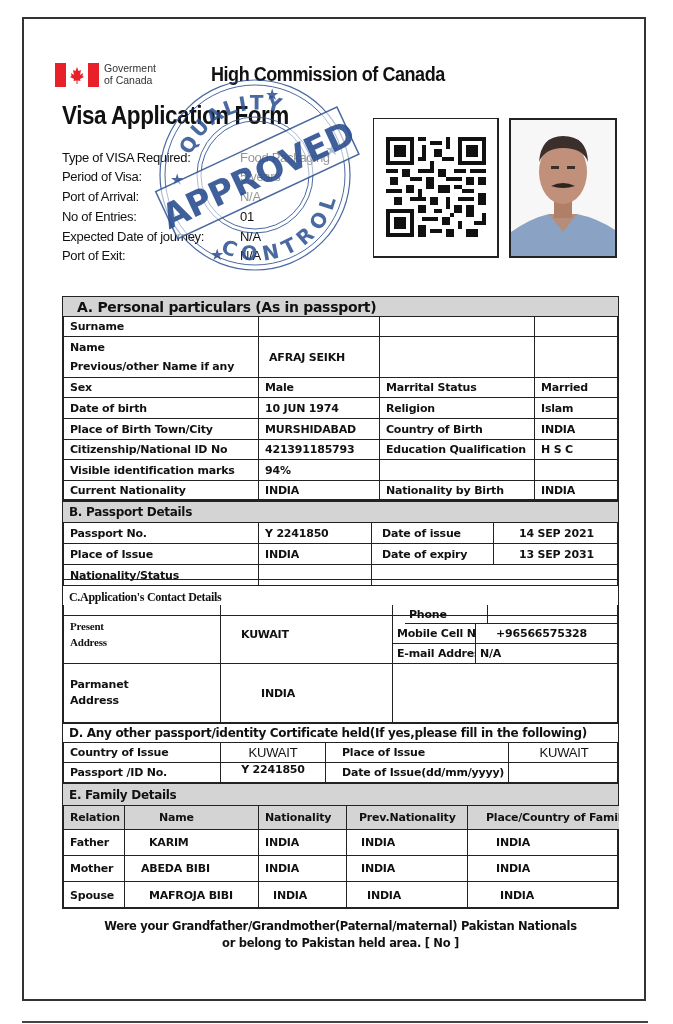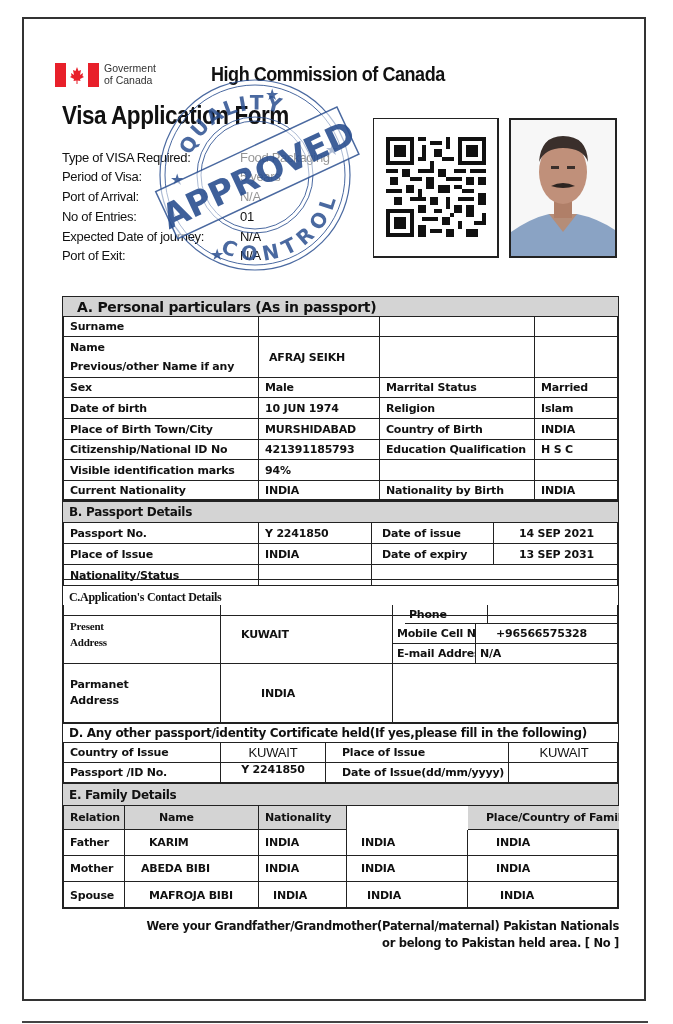--- a/index.html
+++ b/index.html
@@ -14,21 +14,21 @@
   .info-label{position:absolute;left:0;white-space:nowrap;letter-spacing:-0.3px;}
   .info-value{position:absolute;left:178px;white-space:nowrap;letter-spacing:-0.3px;}
   .qr{position:absolute;left:373px;top:118px;width:126px;height:140px;border:2px solid #222;border-left-width:1px;border-top-width:1px;box-sizing:border-box;background:#fff;}
   .photo{position:absolute;left:509px;top:118px;width:108px;height:140px;border:2px solid #222;box-sizing:border-box;background:#f6f6f6;overflow:hidden;}
   .stamp{position:absolute;left:150px;top:70px;width:210px;height:210px;pointer-events:none;}
   .grid{position:absolute;left:62px;width:557px;border:2px solid #222;box-sizing:border-box;}
   .cell{position:absolute;border-right:1.5px solid #222;border-bottom:1.5px solid #222;box-sizing:border-box;font-size:11px;font-weight:bold;font-family:"DejaVu Sans","Liberation Sans",sans-serif;letter-spacing:-0.2px;padding-left:6px;display:flex;align-items:center;white-space:nowrap;overflow:hidden;}
   .sec{position:absolute;left:62px;width:557px;box-sizing:border-box;border:1.5px solid #222;border-bottom:none;font-size:12px;font-weight:bold;font-family:"DejaVu Sans","Liberation Sans",sans-serif;letter-spacing:-0.3px;padding-left:6px;display:flex;align-items:center;}
   .gray{background:#d4d4d4;}
   .center{justify-content:center;padding-left:0;}
-  .footer-note{position:absolute;left:62px;width:557px;text-align:right;font-size:11.5px;font-weight:bold;font-family:"DejaVu Sans","Liberation Sans",sans-serif;letter-spacing:-0.3px;line-height:17px;}
+  .footer-note{position:absolute;left:62px;width:557px;text-align:center;font-size:11.5px;font-weight:bold;font-family:"DejaVu Sans","Liberation Sans",sans-serif;letter-spacing:-0.3px;line-height:17px;}
 </style>
 </head>
 <body>
 
 <div class="frame"></div>
 <div class="bottom-line"></div>
 
 <svg class="flag" viewBox="0 0 44 24">
   <rect x="0" y="0" width="11" height="24" fill="#e8202a"></rect>
   <rect x="33" y="0" width="11" height="24" fill="#e8202a"></rect>
@@ -270,20 +270,21 @@
   <div class="cell" style="left:262px;top:20px;width:183px;height:20px;padding-left:16px;">Date of Issue(dd/mm/yyyy)</div>
   <div class="cell" style="left:445px;top:20px;width:110px;height:20px;border-right:none;"></div>
 </div>
 
 <div class="sec gray" style="top:783px;height:22px;">E. Family Details</div>
 <div class="grid" style="top:805px;height:104px;border-top:1.5px solid #222;padding-left:48px;">
 
   <div class="cell gray" style="left:0;top:0;width:61px;height:24px;">Relation</div>
   <div class="cell gray" style="left:61px;top:0;width:134px;height:24px;padding-left:34px;">Name</div>
   <div class="cell gray" style="left:195px;top:0;width:88px;height:24px;">Nationality</div>
+  <div class="cell gray" style="left:283px;top:0;width:121px;height:24px;padding-left:12px;">Prev.Nationality</div>
   <div class="cell gray" style="left:404px;top:0;width:151px;height:24px;border-right:none;padding-left:18px;">Place/Country of Family</div>
 
   <div class="cell" style="left:0;top:24px;width:61px;height:26px;">Father</div>
   <div class="cell" style="left:61px;top:24px;width:134px;height:26px;padding-left:24px;">KARIM</div>
   <div class="cell" style="left:195px;top:24px;width:88px;height:26px;">INDIA</div>
   <div class="cell" style="left:283px;top:24px;width:121px;height:26px;padding-left:14px;">INDIA</div>
   <div class="cell" style="left:404px;top:24px;width:151px;height:26px;border-right:none;padding-left:28px;">INDIA</div>
 
   <div class="cell" style="left:0;top:50px;width:61px;height:26px;">Mother</div>
   <div class="cell" style="left:61px;top:50px;width:134px;height:26px;padding-left:16px;">ABEDA BIBI</div>

